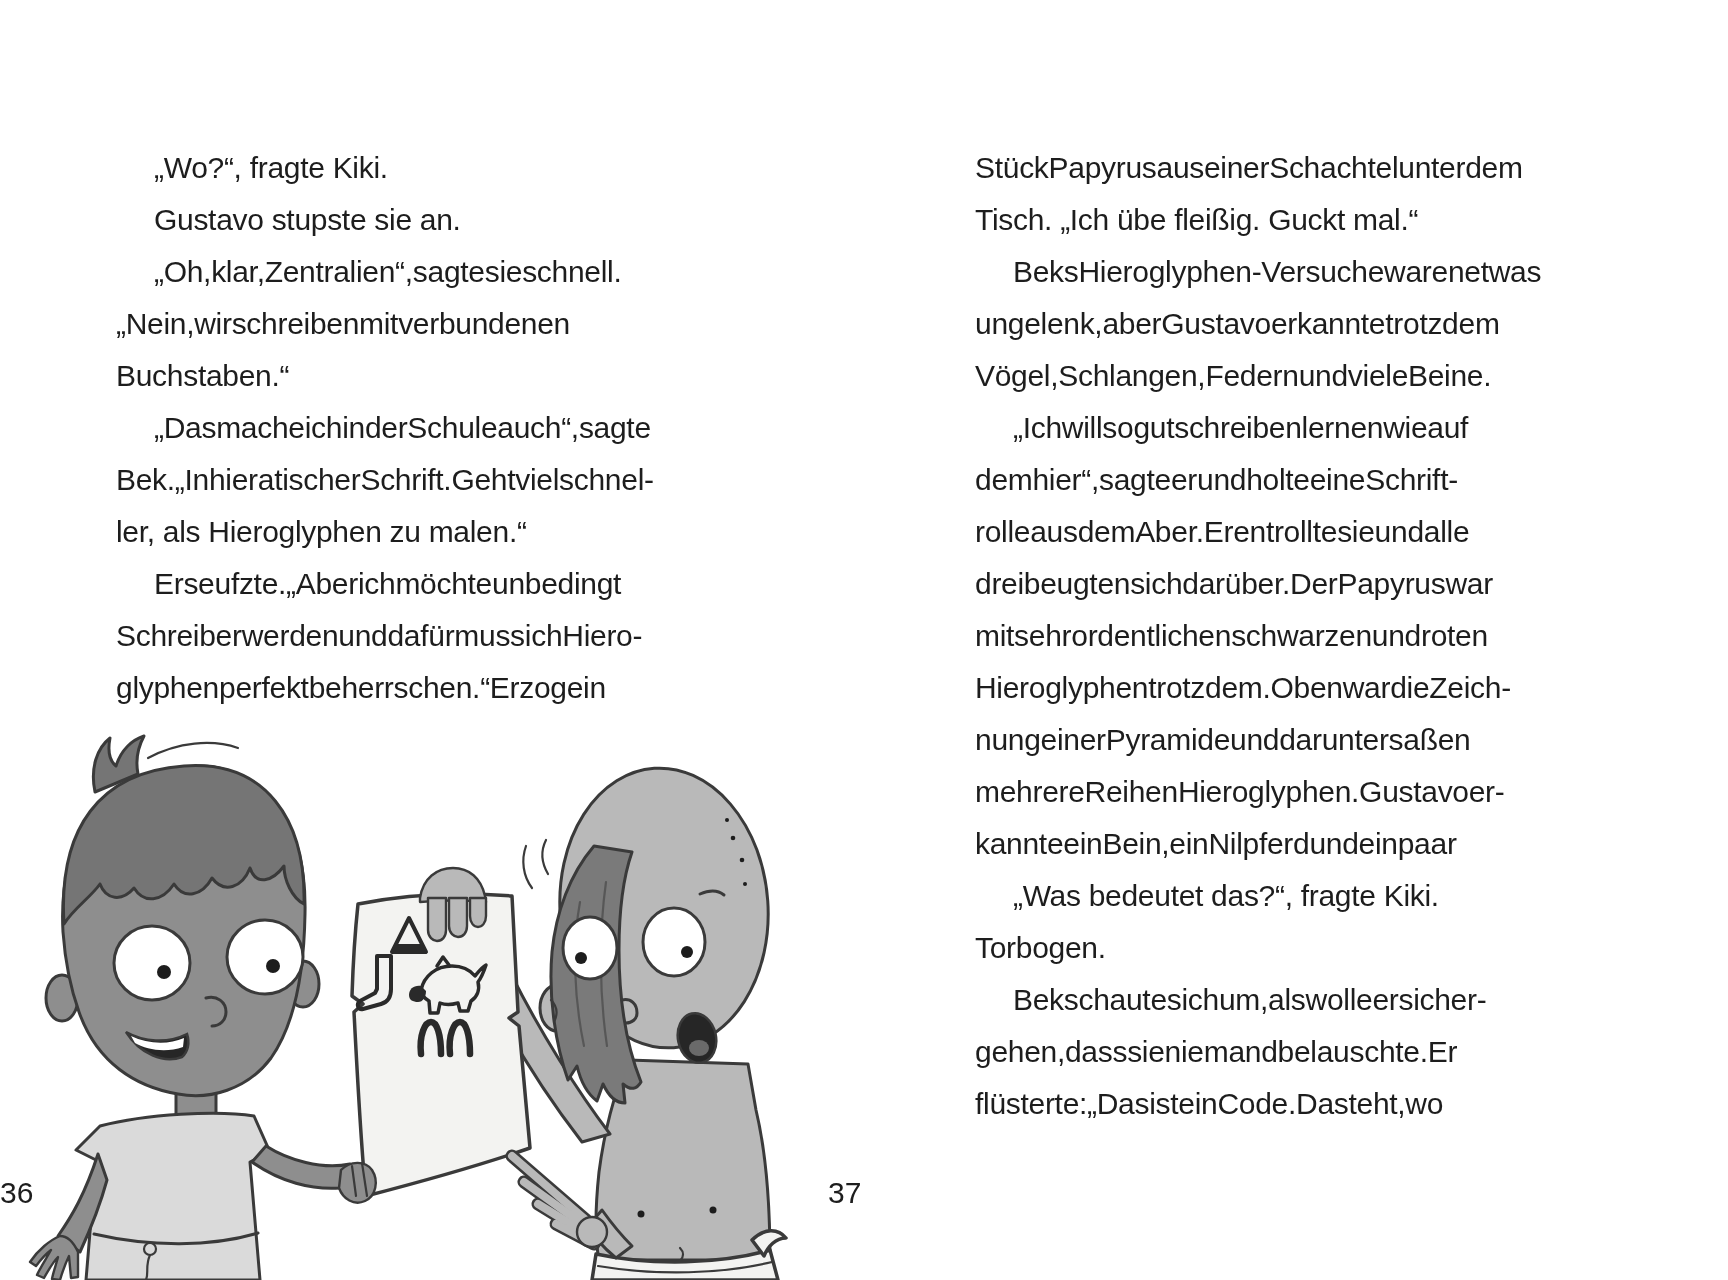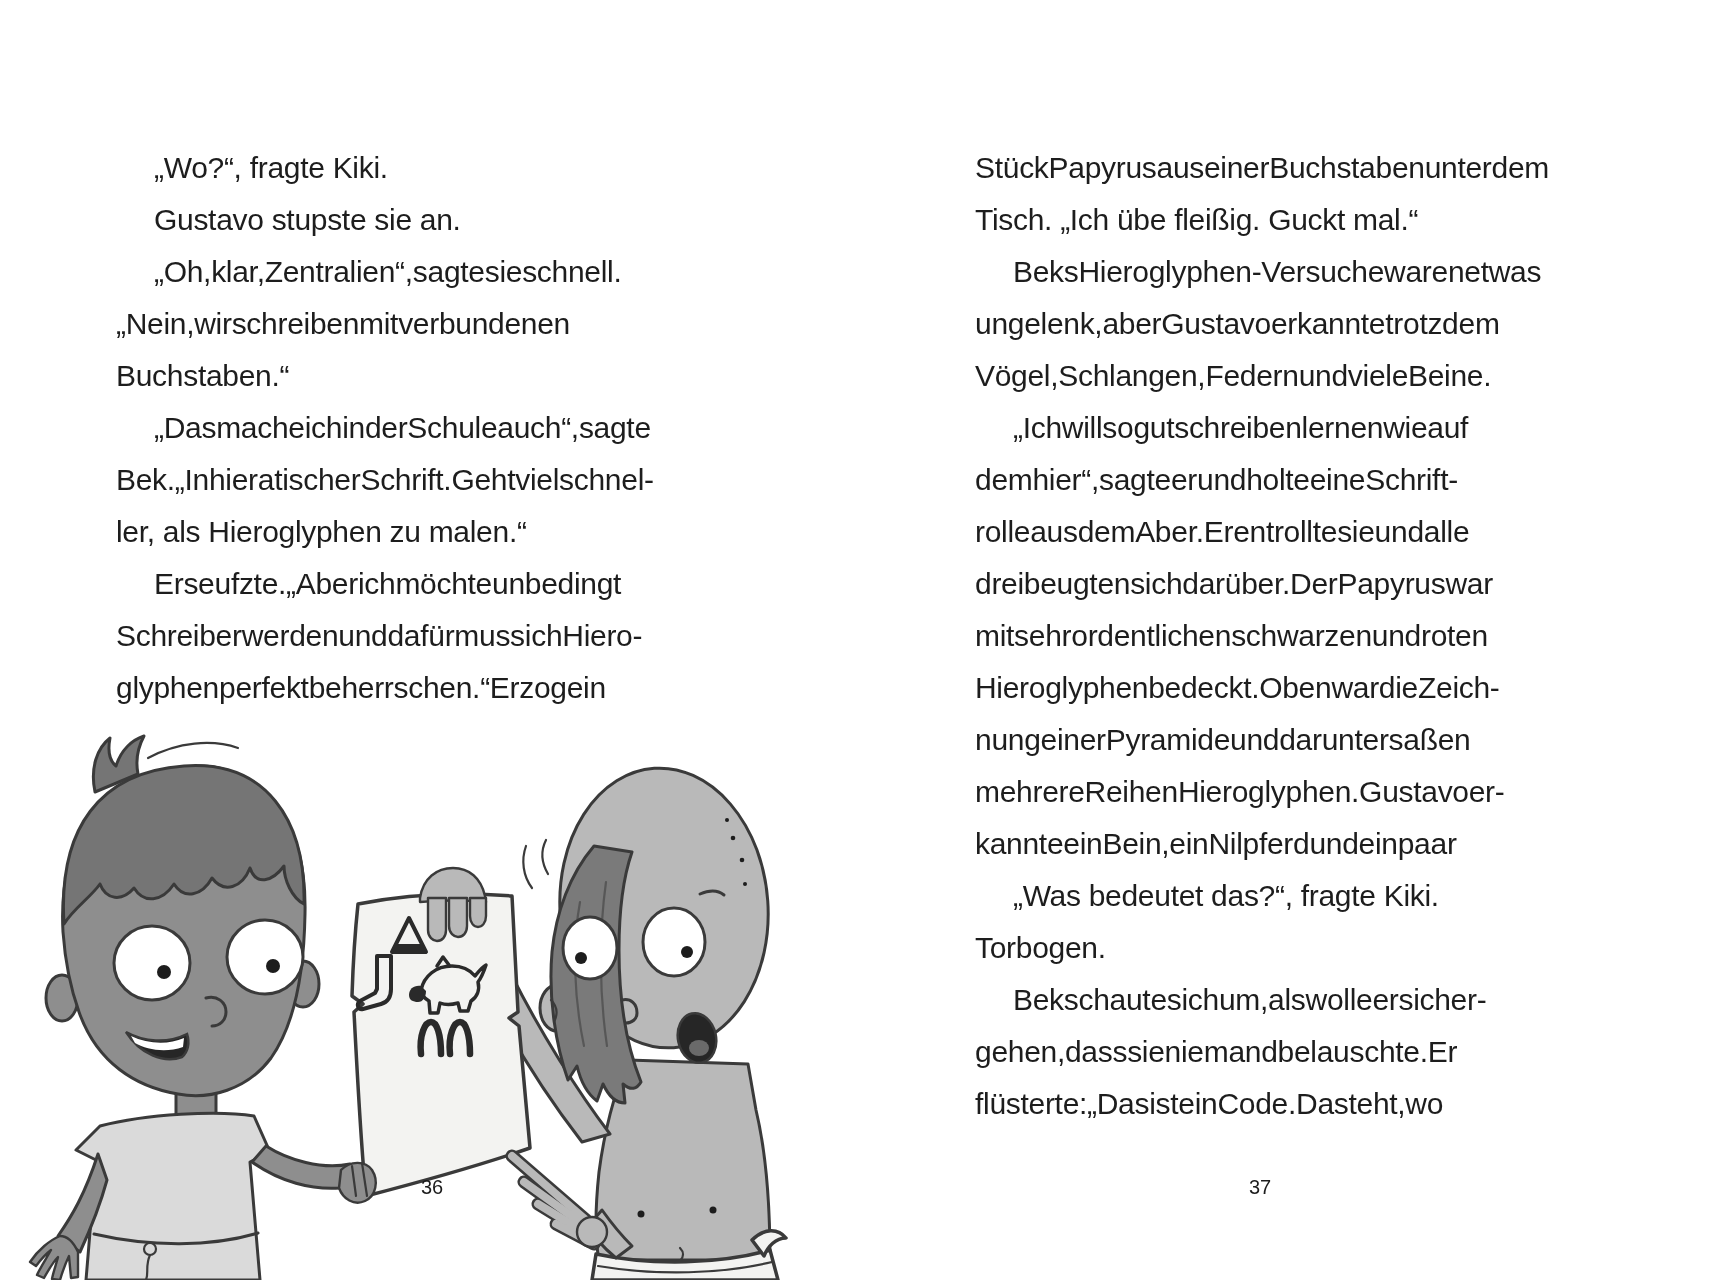--- a/index.html
+++ b/index.html
@@ -17,21 +17,21 @@
     color:var(--text-ink,#1d1d1d);
   }
   .textblock.left{left:116px;width:600px;}
   .textblock.right{left:975px;width:614px;}
   .line{height:52px;display:flex;align-items:center;overflow:visible;}
   .line.just{}
   .line.indent{padding-left:38px;}
   .line span{display:inline-block;white-space:pre;}
   .pagenum{
     position:absolute;top:1176px;height:40px;width:864px;
-    text-align:center;font-size:20px;color:var(--text-ink,#1d1d1d);
+    text-align:left;font-size:30px;color:var(--text-ink,#1d1d1d);
   }
   .pagenum.pn-left{left:0;}
   .pagenum.pn-right{left:828px;}
   svg .ink{stroke:var(--ink,#3a3a3a);stroke-width:3;fill:none;stroke-linecap:round;stroke-linejoin:round;}
   svg .ink2{stroke:var(--ink,#3a3a3a);stroke-width:2.2;fill:none;stroke-linecap:round;stroke-linejoin:round;}
   svg .f-gskin{fill:var(--gustavo-skin,#8e8e8e);stroke:var(--ink,#3a3a3a);stroke-width:3;stroke-linejoin:round;}
   svg .f-ghair{fill:var(--gustavo-hair,#757575);stroke:var(--ink,#3a3a3a);stroke-width:3;stroke-linejoin:round;}
   svg .f-tunic{fill:var(--tunic,#dadada);stroke:var(--ink,#3a3a3a);stroke-width:3;stroke-linejoin:round;}
   svg .f-bskin{fill:var(--bek-skin,#b9b9b9);stroke:var(--ink,#3a3a3a);stroke-width:3;stroke-linejoin:round;}
   svg .f-bhair{fill:var(--bek-hair,#7a7a7a);stroke:var(--ink,#3a3a3a);stroke-width:3;stroke-linejoin:round;}
@@ -120,21 +120,21 @@
         <span>ein</span>
       </div>
     </div>
 
   <div class="textblock right">
       <div class="line just">
         <span>Stück</span>
         <span>Papyrus</span>
         <span>aus</span>
         <span>einer</span>
-        <span>Buchstaben</span>
+        <span>Schachtel</span>
         <span>unter</span>
         <span>dem</span>
       </div>
       <div class="line">
         <span>Tisch. „Ich übe fleißig. Guckt mal.“</span>
       </div>
       <div class="line just indent">
         <span>Beks</span>
         <span>Hieroglyphen-Versuche</span>
         <span>waren</span>
@@ -198,21 +198,21 @@
       <div class="line just">
         <span>mit</span>
         <span>sehr</span>
         <span>ordentlichen</span>
         <span>schwarzen</span>
         <span>und</span>
         <span>roten</span>
       </div>
       <div class="line just">
         <span>Hieroglyphen</span>
-        <span>bedeckt.</span>
+        <span>trotzdem.</span>
         <span>Oben</span>
         <span>war</span>
         <span>die</span>
         <span>Zeich-</span>
       </div>
       <div class="line just">
         <span>nung</span>
         <span>einer</span>
         <span>Pyramide</span>
         <span>und</span>

